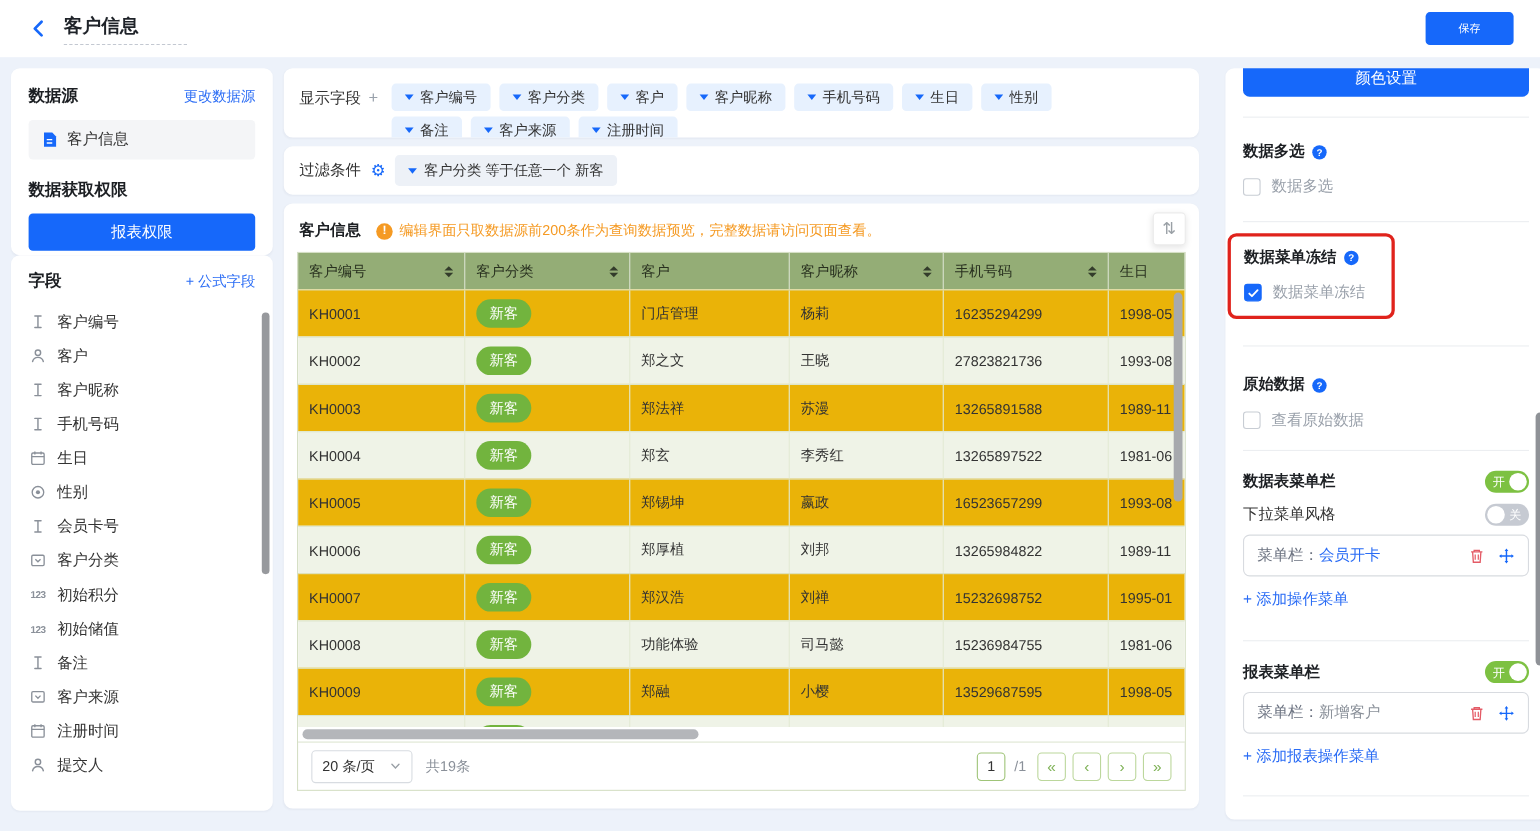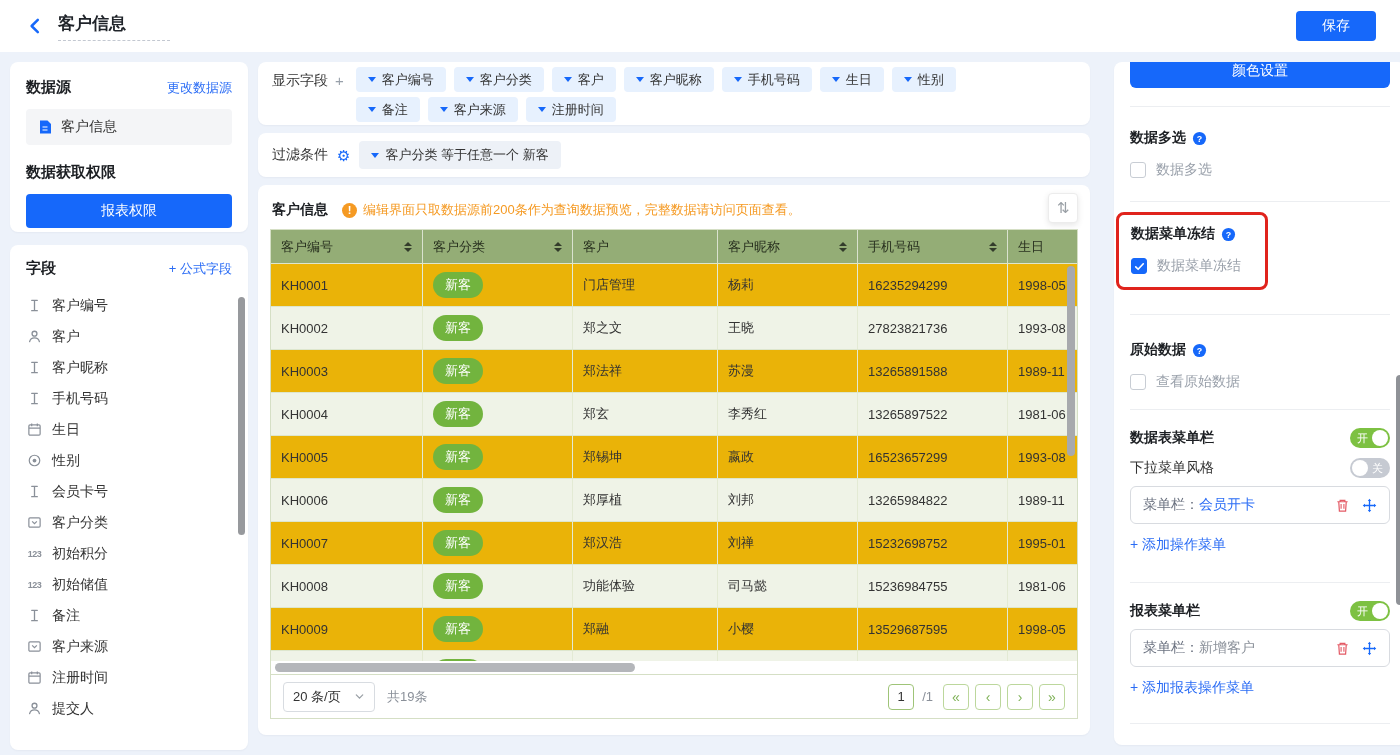--- a/index.html
+++ b/index.html
@@ -11,47 +11,47 @@
   svg { display:block; }
 
   
   .topbar { position:absolute; top:0; left:0; right:0; height:52px; background:#fff;
     display:flex; align-items:center; padding:0 24px; }
   .back { width:22px; height:22px; display:flex; align-items:center; justify-content:center; cursor:pointer; }
   .title-wrap { margin-left:12px; display:flex; flex-direction:column; }
   .page-title { font-size:17px; font-weight:700; color:#1f2329; }
   .title-dash { margin-top:5px; width:112px; border-top:1px dashed #c3c8d1; }
   .btn-primary { background:#1668fa; color:#fff; border:none; border-radius:4px; cursor:pointer;
-    font-family:inherit; font-size:14px; }
+    font-family:inherit; font-size:10px; }
   .save { margin-left:auto; width:80px; height:30px; }
 
   .card { background:#fff; border-radius:8px; box-shadow:0 1px 2px rgba(31,35,41,.04); }
 
   
   .col-left { position:absolute; left:10px; top:62px; width:238px; }
   .card-ds { height:170px; padding:16px; }
   .panel-head { display:flex; align-items:center; justify-content:space-between; }
   .panel-title { font-size:15px; font-weight:700; color:#1c1f23; }
   .link { color:#2a6cf5; font-size:13px; cursor:pointer; }
   .ds-item { margin-top:12px; height:36px; background:#f4f5f7; border-radius:4px;
     display:flex; align-items:center; gap:8px; padding:0 10px; }
   .perm-title { margin-top:18px; font-size:15px; font-weight:700; color:#1c1f23; }
   .perm-btn { margin-top:12px; width:100%; height:34px; font-size:14px; }
-  .card-fields { margin-top:13px; height:505px; padding:14px 0 0 16px; position:relative; overflow:hidden; }
+  .card-fields { margin-top:0; height:505px; padding:14px 0 0 16px; position:relative; overflow:hidden; }
   .card-fields .panel-head { padding-right:16px; }
   .field-list { margin-top:12px; }
   .field-item { height:31px; display:flex; align-items:center; gap:9px; cursor:grab; }
   .f-ic { width:17px; display:flex; justify-content:center; }
   .num-ic { font-size:9px; font-weight:700; color:#8a9099; letter-spacing:-.5px; }
   .vbar { position:absolute; background:#97999d; border-radius:4px; }
   .fields-scroll { right:3px; top:52px; width:7px; height:238px; }
 
   
   .col-mid { position:absolute; left:258px; top:62px; width:832px; height:673px; }
-  .card-display { position:absolute; top:0; left:0; right:0; height:63px; padding:5px 14px; display:flex; overflow:hidden; }
+  .card-display { position:absolute; top:0; left:0; right:0; height:63px; padding:14px 14px; display:flex; overflow:hidden; }
   .df-label-row { display:flex; align-items:center; height:25px; margin-top:1px; flex:none; }
   .df-label { font-size:14px; color:#333; }
   .df-plus { color:#98a0aa; margin-left:7px; font-size:15px; cursor:pointer; }
   .chips { margin-left:12px; width:660px; display:flex; flex-wrap:wrap; gap:5px 8px; }
   .chip { height:25px; background:#e7f1fe; border-radius:4px; display:flex; align-items:center;
     gap:6px; padding:0 12px; font-size:13px; color:#333; cursor:pointer; }
   .tri { width:0; height:0; border-left:4px solid transparent; border-right:4px solid transparent;
     border-top:5px solid #1668fa; }
   .card-filter { position:absolute; top:71px; left:0; right:0; height:44px; padding:0 14px;
     display:flex; align-items:center; gap:9px; }

